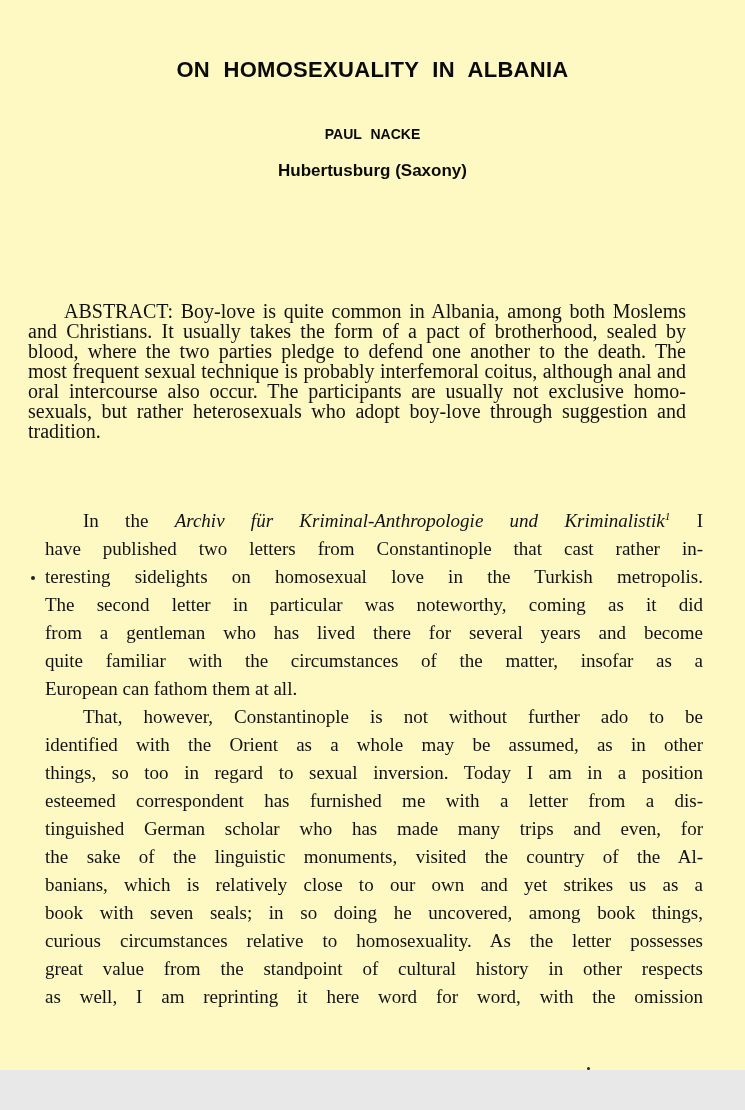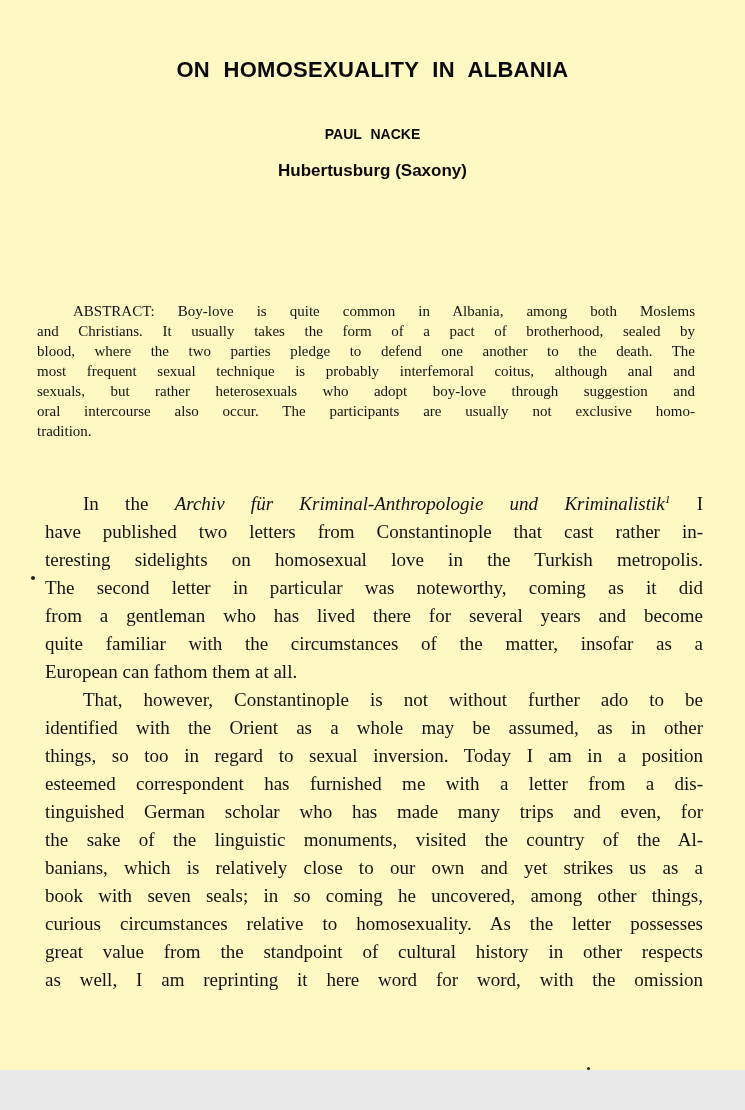--- a/index.html
+++ b/index.html
@@ -42,31 +42,31 @@
   }
   #article-affiliation {
     top: 161px;
     font-family: "Liberation Sans", sans-serif;
     font-weight: bold;
     font-size: 17px;
     color: #0a0a0a;
   }
   #abstract-block {
     position: absolute;
-    left: 37px;
+    left: 28px;
     top: 301px;
     width: 658px;
-    font-size: 15px;
+    font-size: 20px;
     line-height: 20px;
     color: #121212;
   }
   #body-block {
     position: absolute;
     left: 45px;
-    top: 490px;
+    top: 507px;
     width: 658px;
     font-size: 19px;
     line-height: 28px;
     color: #121212;
   }
   .line {
     white-space: normal;
   }
   .line.j {
     text-align: justify;
@@ -107,43 +107,43 @@
 <div id="scan-page">
   <div id="article-title" class="centered">ON HOMOSEXUALITY IN ALBANIA</div>
   <div id="article-author" class="centered">PAUL NACKE</div>
   <div id="article-affiliation" class="centered">Hubertusburg (Saxony)</div>
 
   <div id="abstract-block">
       <div class="line j ind">ABSTRACT: Boy-love is quite common in Albania, among both Moslems</div>
       <div class="line j">and Christians. It usually takes the form of a pact of brotherhood, sealed by</div>
       <div class="line j">blood, where the two parties pledge to defend one another to the death. The</div>
       <div class="line j">most frequent sexual technique is probably interfemoral coitus, although anal and</div>
+      <div class="line j">oral intercourse also occur. The participants are usually not exclusive homo-</div>
       <div class="line j">sexuals, but rather heterosexuals who adopt boy-love through suggestion and</div>
-      <div class="line j">oral intercourse also occur. The participants are usually not exclusive homo-</div>
       <div class="line">tradition.</div>
     </div>
   <div id="body-block">
       <div>
         <div class="line j ind"><span>In the </span><span style="font-style: italic;">Archiv für Kriminal-Anthropologie und Kriminalistik</span><sup style="font-style: italic;">1</sup><span> I</span></div>
         <div class="line j">have published two letters from Constantinople that cast rather in-</div>
         <div class="line j">teresting sidelights on homosexual love in the Turkish metropolis.</div>
         <div class="line j">The second letter in particular was noteworthy, coming as it did</div>
         <div class="line j">from a gentleman who has lived there for several years and become</div>
         <div class="line j">quite familiar with the circumstances of the matter, insofar as a</div>
         <div class="line">European can fathom them at all.</div>
       </div>
       <div>
         <div class="line j ind">That, however, Constantinople is not without further ado to be</div>
         <div class="line j">identified with the Orient as a whole may be assumed, as in other</div>
         <div class="line j">things, so too in regard to sexual inversion. Today I am in a position</div>
         <div class="line j">esteemed correspondent has furnished me with a letter from a dis-</div>
         <div class="line j">tinguished German scholar who has made many trips and even, for</div>
         <div class="line j">the sake of the linguistic monuments, visited the country of the Al-</div>
         <div class="line j">banians, which is relatively close to our own and yet strikes us as a</div>
-        <div class="line j">book with seven seals; in so coming he uncovered, among other things,</div>
+        <div class="line j">book with seven seals; in so doing he uncovered, among book things,</div>
         <div class="line j">curious circumstances relative to homosexuality. As the letter possesses</div>
         <div class="line j">great value from the standpoint of cultural history in other respects</div>
         <div class="line j">as well, I am reprinting it here word for word, with the omission</div>
       </div>
     </div>
 
   <div id="speck-left-margin" class="speck"></div>
   <div id="speck-bottom" class="speck"></div>
 </div>
 

